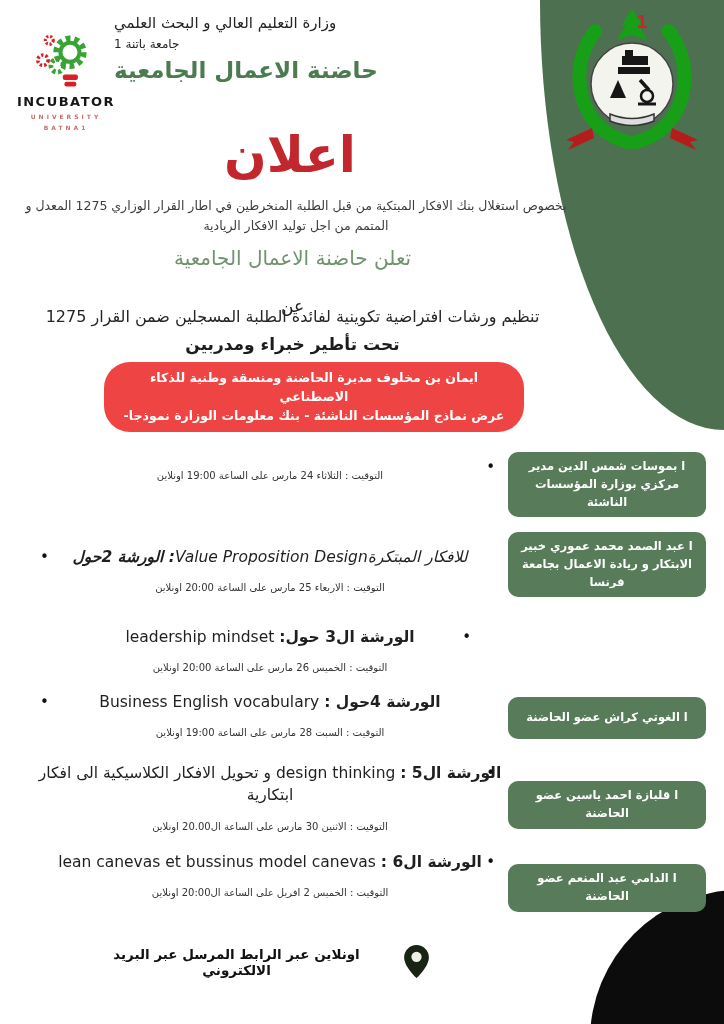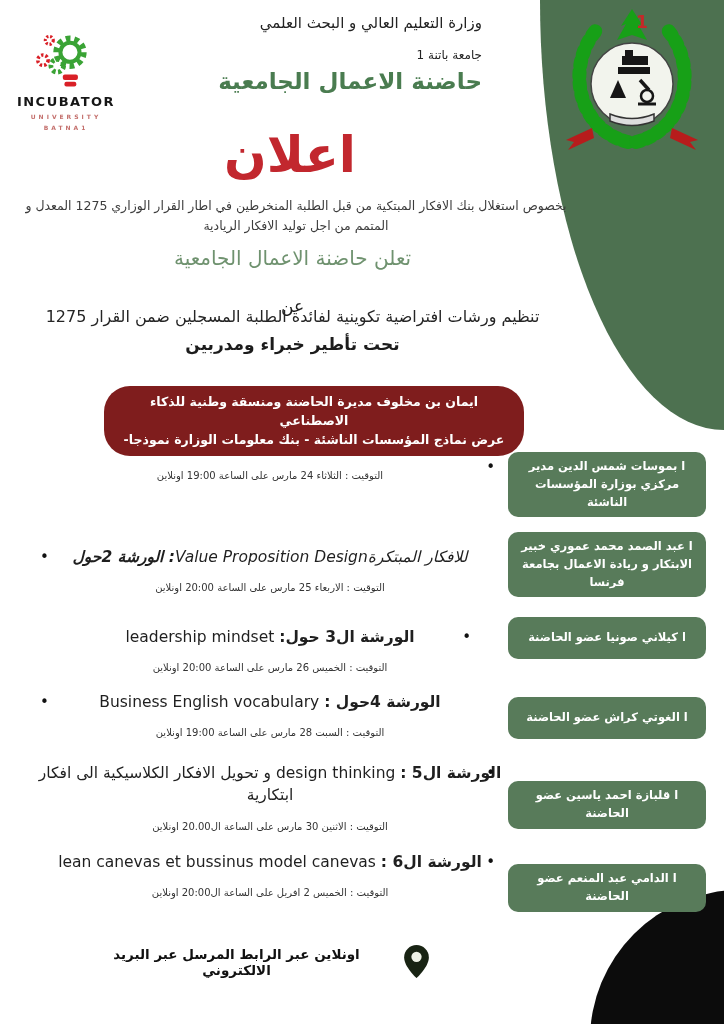--- a/index.html
+++ b/index.html
@@ -15,41 +15,41 @@
     border-radius:50%; background:#0c0c0c; }
   .emblem{ position:absolute; left:552px; top:6px; width:160px; height:150px; }
 
   
   .inc-logo{ position:absolute; left:6px; top:30px; width:120px; text-align:center; }
   .inc-ic{ width:80px; height:62px; display:block; margin:0 auto; }
   .inc-name{ font-size:13px; font-weight:bold; color:#161616; letter-spacing:1.5px; margin-top:2px;}
   .inc-sub{ margin-top:3px; font-size:6px; font-weight:bold; color:#c4706d; letter-spacing:3px; line-height:1.8;}
 
   
-  .hdr{ position:absolute; left:142px; top:14px; width:340px; text-align:right; direction:rtl; }
+  .hdr{ position:absolute; left:114px; top:14px; width:340px; text-align:left; direction:rtl; }
   .h-min{ font-size:15px; color:#232323; }
-  .h-uni{ font-size:12px; color:#232323; margin-top:16px; }
+  .h-uni{ font-size:12px; color:#232323; margin-top:5px; }
   .h-ttl{ font-size:23px; font-weight:bold; color:#4a7c50; margin-top:6px; }
 
   .ann-title{ position:absolute; left:110px; top:126px; width:360px; text-align:center;
     font-size:50px; font-weight:bold; color:#c2272e; }
   .ann-ctx{ position:absolute; left:22px; top:196px; width:548px; text-align:center; direction:rtl;
     font-size:12.5px; color:#3c3c3c; line-height:1.6; }
   .ann-dec{ position:absolute; left:20px; top:246px; width:545px; text-align:center; direction:rtl;
     font-size:20px; color:#6f926f; }
   .ann-about{ position:absolute; left:20px; top:296px; width:545px; text-align:center; direction:rtl;
     font-size:17px; font-weight:normal; color:#1c1c1c; }
   .ann-sub{ position:absolute; left:20px; top:307px; width:545px; text-align:center; direction:rtl;
     font-size:16px; color:#252525; }
   .ann-sup{ position:absolute; left:20px; top:334px; width:545px; text-align:center; direction:rtl;
     font-size:17px; font-weight:bold; color:#1c1c1c; }
 
-  .coord{ position:absolute; left:104px; top:362px; width:420px; background:#7f1d1d;
+  .coord{ position:absolute; left:104px; top:362px; width:420px; background:#ef4444;
     border-radius:26px; padding:7px 16px; text-align:center; direction:rtl;
-    color:#ffffff; font-weight:bold; font-size:12.5px; line-height:1.5;margin-top:24px; }
+    color:#ffffff; font-weight:bold; font-size:12.5px; line-height:1.5; }
 
   
   .ws{ position:absolute; left:35px; width:470px; text-align:center; direction:rtl; }
   .ws-title{ font-size:15.5px; line-height:1.45; color:#1f1f1f; }
   .ws-title b{ font-weight:bold; }
   .ws-time{ font-size:10px; color:#333333; margin-top:14px; }
   .dot{ position:absolute; top:2px; right:10px; font-size:15px; color:#111; }
   .ws2 .dot, .ws4 .dot{ left:5px; right:auto; }
   .ws3 .dot{ right:34px; }
   .ws2 .ws-title{ direction:ltr;font-style:italic; }
@@ -166,23 +166,20 @@
     <div class="ws-title"><b>الورشة ال6 :</b> <span>lean canevas et bussinus model canevas</span></div>
     <div class="ws-time">التوقيت : الخميس  2 افريل على الساعة ال20:00 اونلاين</div>
   </div>
 
   <div class="badge b1">
       <span>ا بموسات شمس الدين  مدير مركزي بوزارة المؤسسات الناشئة</span>
     </div>
   <div class="badge b2">
       <span>ا عبد الصمد محمد عموري خبير الابتكار و ريادة الاعمال بجامعة فرنسا</span>
     </div>
-  <div class="badge b3">
-      <span>ا كيلاني صونيا عضو الحاضنة</span>
-    </div>
   <div class="badge b4">
       <span>ا الغوتي كراش  عضو الحاضنة</span>
     </div>
   <div class="badge b5">
       <span>ا قلبازة احمد ياسين  عضو الحاضنة</span>
     </div>
   <div class="badge b6">
       <span>ا الدامي عبد المنعم عضو الحاضنة</span>
     </div>
 

